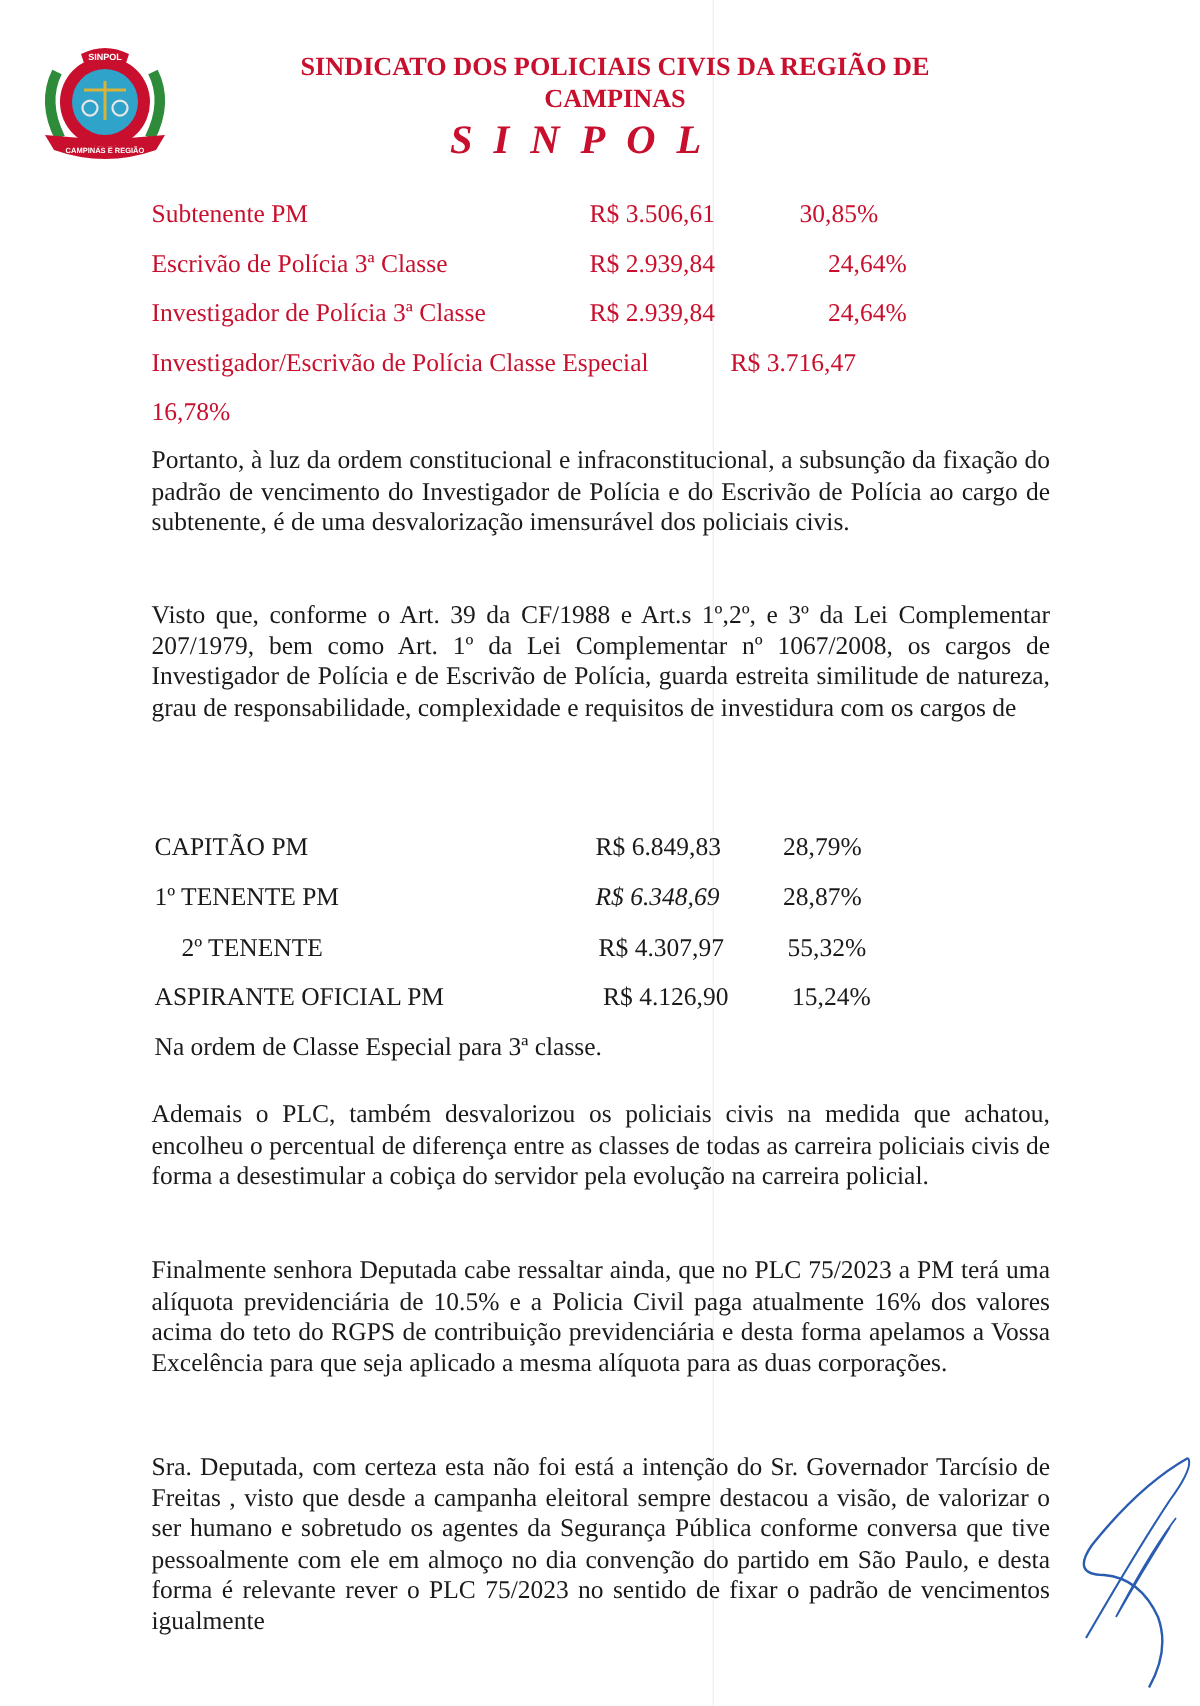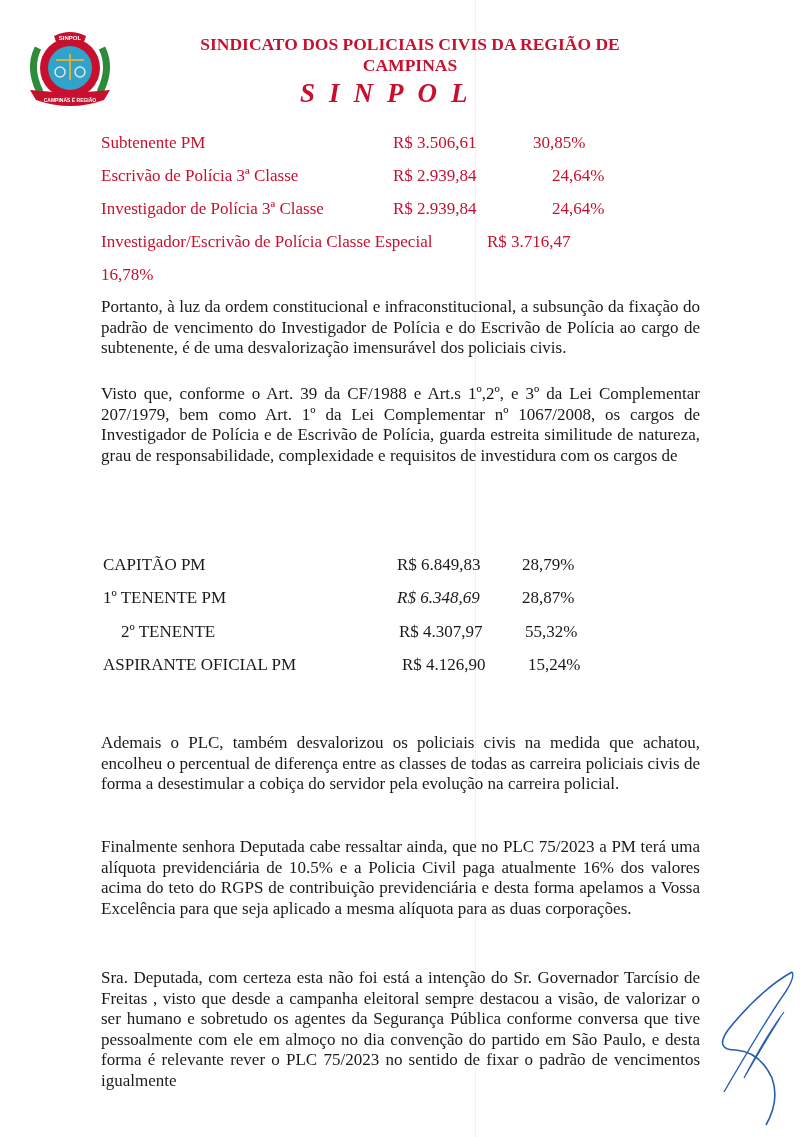--- a/index.html
+++ b/index.html
@@ -93,21 +93,21 @@
     <span class="c2" style="left:292px;">R$ 2.939,84</span>
     <span class="c3" style="left:451px;">24,64%</span>
   </div>
   <div class="row red" style="left:101px; top:232px; width:520px;">
     <span class="c1">Investigador/Escrivão de Polícia Classe Especial</span>
     <span class="c2" style="left:386px;">R$ 3.716,47</span>
     <span class="c3" style="left:0; top:33px;">16,78%</span>
   </div>
 
   <p class="para" style="top:297px;">Portanto, à luz da ordem constitucional e infraconstitucional, a subsunção da fixação do padrão de vencimento do Investigador de Polícia e do Escrivão de Polícia ao cargo de subtenente, é de uma desvalorização imensurável dos policiais civis.</p>
-  <p class="para" style="top:384px;">Visto que, conforme o Art. 39 da CF/1988 e Art.s 1º,2º, e 3º da Lei Complementar 207/1979, bem como Art. 1º da Lei Complementar nº 1067/2008, os cargos de Investigador de Polícia e de Escrivão de Polícia, guarda estreita similitude de natureza, grau de responsabilidade, complexidade e requisitos de investidura com os cargos de</p>
+  <p class="para" style="top:400px;">Visto que, conforme o Art. 39 da CF/1988 e Art.s 1º,2º, e 3º da Lei Complementar 207/1979, bem como Art. 1º da Lei Complementar nº 1067/2008, os cargos de Investigador de Polícia e de Escrivão de Polícia, guarda estreita similitude de natureza, grau de responsabilidade, complexidade e requisitos de investidura com os cargos de</p>
 
   <div class="black-row" style="left:103px; top:555px; width:500px;">
     <span style="position:absolute; left:0;">CAPITÃO PM</span>
     <span style="position:absolute; left:294px;">R$ 6.849,83</span>
     <span style="position:absolute; left:419px;">28,79%</span>
   </div>
   <div class="black-row" style="left:103px; top:588px; width:500px;">
     <span style="position:absolute; left:0;">1º TENENTE PM</span>
     <span style="position:absolute; left:294px;font-style:italic;">R$ 6.348,69</span>
     <span style="position:absolute; left:419px;">28,87%</span>
@@ -115,20 +115,21 @@
   <div class="black-row" style="left:103px; top:622px; width:500px;">
     <span style="position:absolute; left:0;margin-left:18px;">2º TENENTE</span>
     <span style="position:absolute; left:296px;">R$ 4.307,97</span>
     <span style="position:absolute; left:422px;">55,32%</span>
   </div>
   <div class="black-row" style="left:103px; top:655px; width:500px;">
     <span style="position:absolute; left:0;">ASPIRANTE OFICIAL PM</span>
     <span style="position:absolute; left:299px;">R$ 4.126,90</span>
     <span style="position:absolute; left:425px;">15,24%</span>
   </div>
+  <div class="black-row" style="left:103px; top:688px;">Na ordem de Classe Especial para 3ª classe.</div>
 
   <p class="para" style="top:733px;">Ademais o PLC, também desvalorizou os policiais civis na medida que achatou, encolheu o percentual de diferença entre as classes de todas as carreira policiais civis de forma a desestimular a cobiça do servidor pela evolução na carreira policial.</p>
   <p class="para" style="top:837px;">Finalmente senhora Deputada cabe ressaltar ainda, que no PLC 75/2023 a PM terá uma alíquota previdenciária de 10.5% e a Policia Civil paga atualmente 16% dos valores acima do teto do RGPS de contribuição previdenciária e desta forma apelamos a Vossa Excelência para que seja aplicado a mesma alíquota para as duas corporações.</p>
   <p class="para" style="top:968px;">Sra. Deputada, com certeza esta não foi está a intenção do Sr. Governador Tarcísio de Freitas , visto que desde a campanha eleitoral sempre destacou a visão, de valorizar o ser humano e sobretudo os agentes da Segurança Pública conforme conversa que tive pessoalmente com ele em almoço no dia convenção do partido em São Paulo, e desta forma  é relevante rever o PLC 75/2023 no sentido de fixar o padrão de vencimentos igualmente</p>
 
   <svg class="signature" viewBox="0 0 100 170">
     <path d="M92 12 Q60 30 28 70 Q14 90 36 90 Q60 92 72 118 Q80 140 66 165" stroke="#2a5db0" stroke-width="1.6" fill="none"></path>
     <path d="M92 12 Q96 18 80 40 Q60 70 24 132" stroke="#2a5db0" stroke-width="1.4" fill="none"></path>
     <path d="M84 52 Q66 76 44 118 Q60 90 80 58" stroke="#2a5db0" stroke-width="1.2" fill="none"></path>
   </svg>

